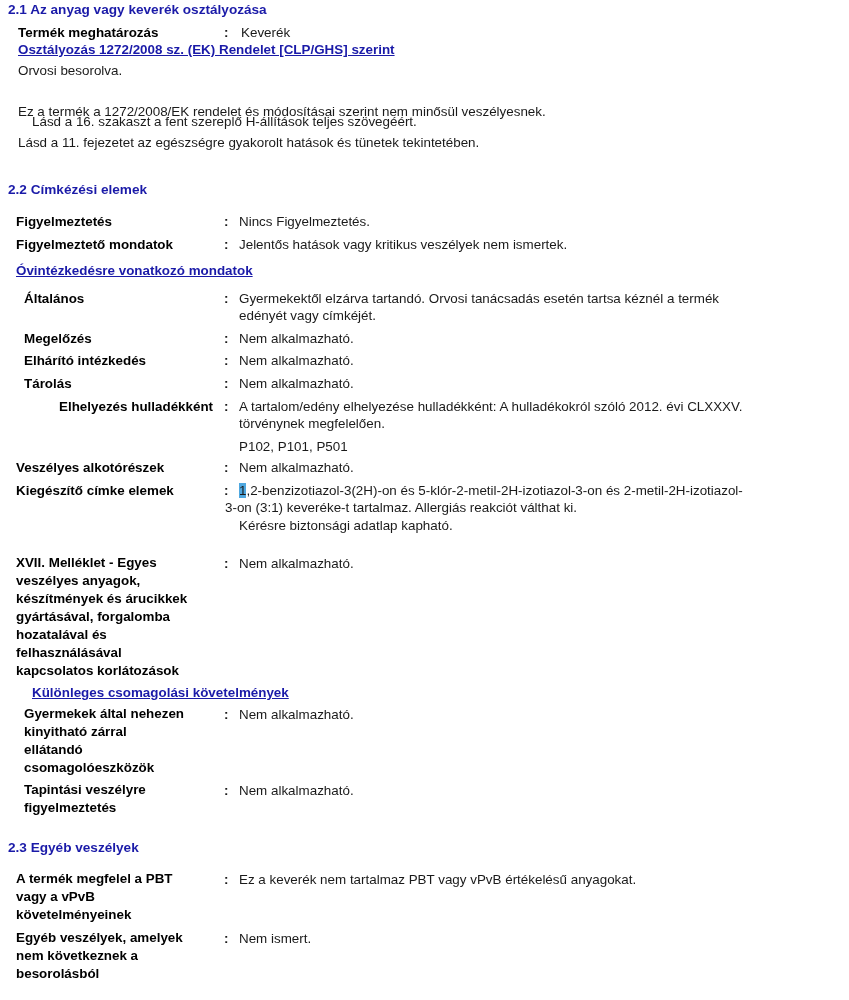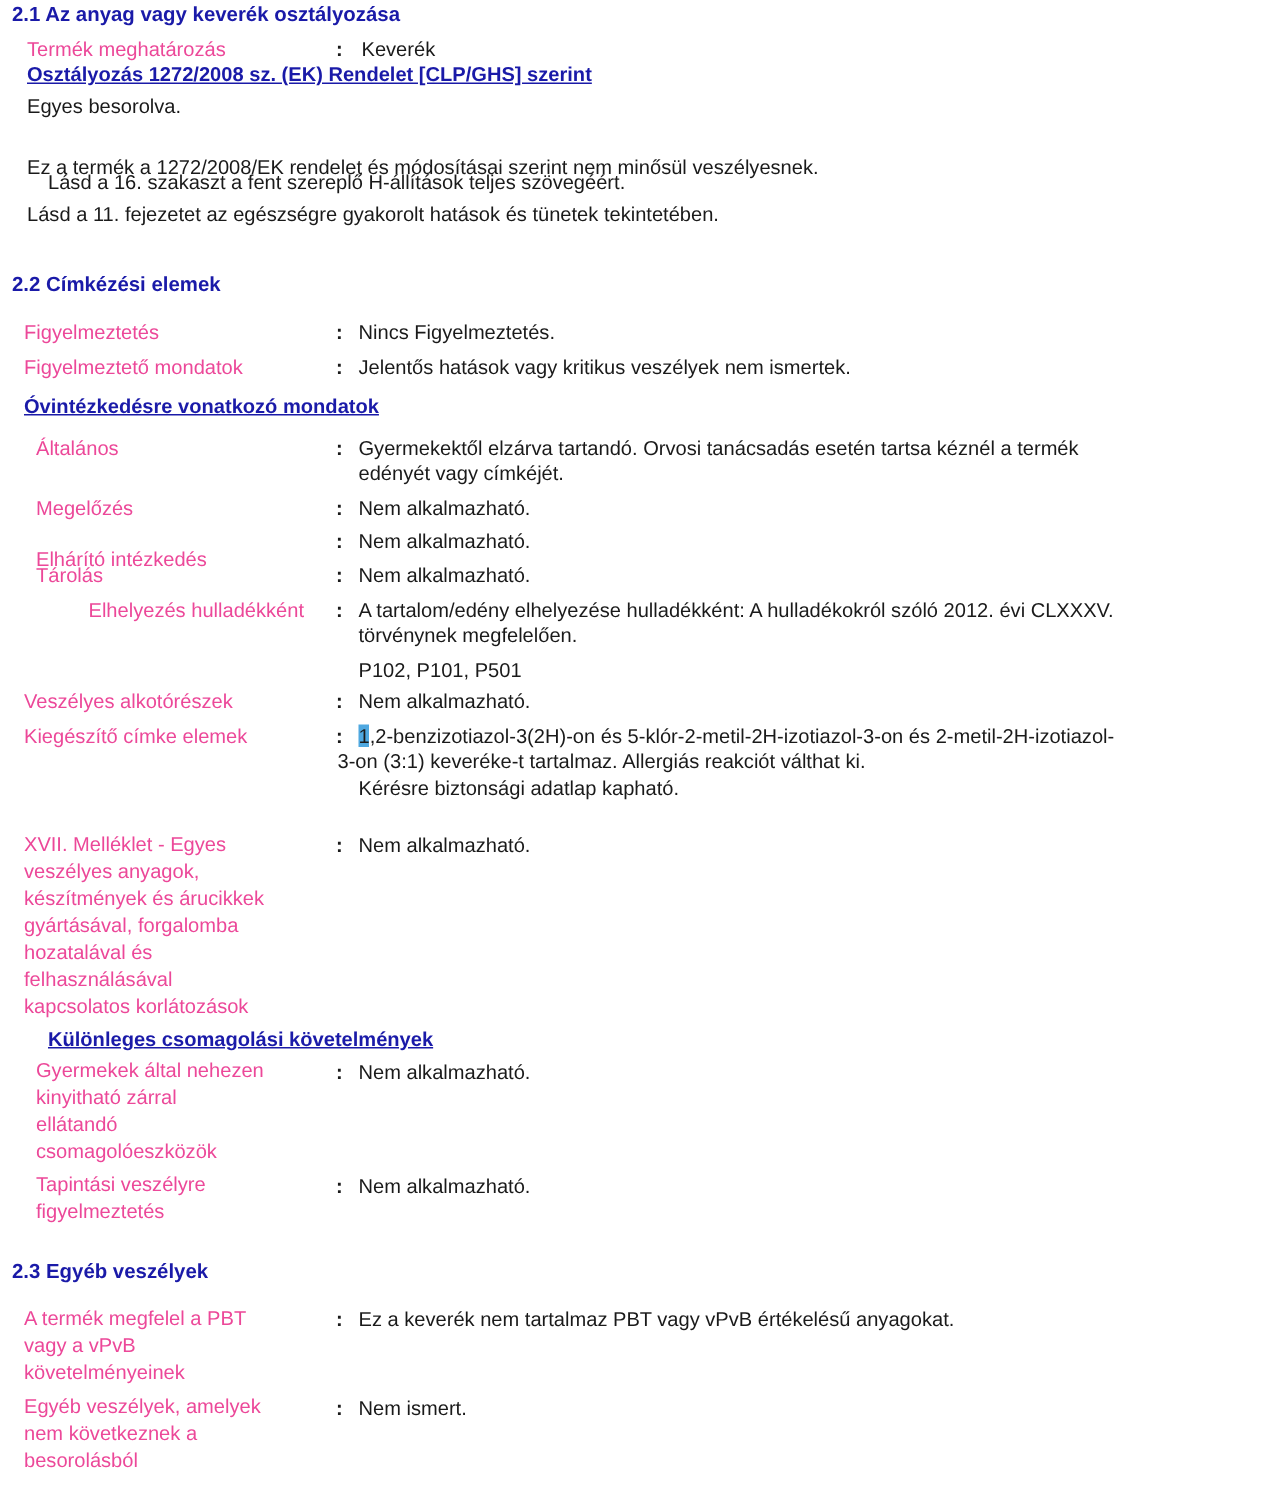--- a/index.html
+++ b/index.html
@@ -3,33 +3,33 @@
   <meta charset="utf-8">
   <style>
     html, body { margin: 0; padding: 0; background: #ffffff; }
     body {
       width: 849px; height: 1000px; overflow: hidden; position: relative;
       font-family: "Liberation Sans", sans-serif; font-size: 13.4px; color: #1a1a1a;
     }
     .h { position: absolute; font-weight: bold; color: #1a1aa8; font-size: 13.6px; }
     .sub { position: absolute; font-weight: bold; color: #1a1aa8; text-decoration: underline; font-size: 13.4px; }
     .p { position: absolute; color: #1a1a1a; white-space: nowrap; }
-    .lbl { font-weight: normal; color: #ec4899; line-height: 18px; }
+    .lbl { font-weight: bold; color: #000000; line-height: 18px; }
     .colon { position: absolute; font-weight: bold; color: #1a1a1a; }
     .sel { background: #4fa8e0; color: #1a1a1a; }
   </style>
 </head>
 <body>
 
 <div class="h" style="left:8px;top:2px;">2.1 Az anyag vagy keverék osztályozása</div>
 <div class="p lbl" style="left:18px;top:24px;">Termék meghatározás</div>
 <div class="colon" style="left:224px;top:25px;">:</div>
 <div class="p" style="left:241px;top:25px;">Keverék</div>
 <div class="sub" style="left:18px;top:42px;">Osztályozás 1272/2008 sz. (EK) Rendelet [CLP/GHS] szerint</div>
-<div class="p" style="left:18px;top:63px;">Egyes besorolva.</div>
+<div class="p" style="left:18px;top:63px;">Orvosi besorolva.</div>
 <div class="p" style="left:18px;top:104px;">Ez a termék a 1272/2008/EK rendelet és módosításai szerint nem minősül veszélyesnek.</div>
 <div class="p" style="left:32px;top:114px;">Lásd a 16. szakaszt a fent szereplő H-állítások teljes szövegéért.</div>
 <div class="p" style="left:18px;top:135px;">Lásd a 11. fejezetet az egészségre gyakorolt hatások és tünetek tekintetében.</div>
 
 <div class="h" style="left:8px;top:182px;">2.2 Címkézési elemek</div>
 <div class="p lbl" style="left:16px;top:213px;">Figyelmeztetés</div>
 <div class="colon" style="left:224px;top:214px;">:</div>
 <div class="p" style="left:239px;top:214px;">Nincs Figyelmeztetés.</div>
 
 <div class="p lbl" style="left:16px;top:236px;">Figyelmeztető mondatok</div>
@@ -40,21 +40,21 @@
 
 <div class="p lbl" style="left:24px;top:290px;">Általános</div>
 <div class="colon" style="left:224px;top:291px;">:</div>
 <div class="p" style="left:239px;top:291px;">Gyermekektől elzárva tartandó.  Orvosi tanácsadás esetén tartsa kéznél a termék</div>
 <div class="p" style="left:239px;top:308px;">edényét vagy címkéjét.</div>
 
 <div class="p lbl" style="left:24px;top:330px;">Megelőzés</div>
 <div class="colon" style="left:224px;top:331px;">:</div>
 <div class="p" style="left:239px;top:331px;">Nem alkalmazható.</div>
 
-<div class="p lbl" style="left:24px;top:364px;">Elhárító intézkedés</div>
+<div class="p lbl" style="left:24px;top:352px;">Elhárító intézkedés</div>
 <div class="colon" style="left:224px;top:353px;">:</div>
 <div class="p" style="left:239px;top:353px;">Nem alkalmazható.</div>
 
 <div class="p lbl" style="left:24px;top:375px;">Tárolás</div>
 <div class="colon" style="left:224px;top:376px;">:</div>
 <div class="p" style="left:239px;top:376px;">Nem alkalmazható.</div>
 
 <div class="p lbl" style="left:24px;top:398px;padding-left:35px;">Elhelyezés hulladékként</div>
 <div class="colon" style="left:224px;top:399px;">:</div>
 <div class="p" style="left:239px;top:399px;">A tartalom/edény elhelyezése hulladékként: A hulladékokról szóló 2012. évi CLXXXV.</div>

